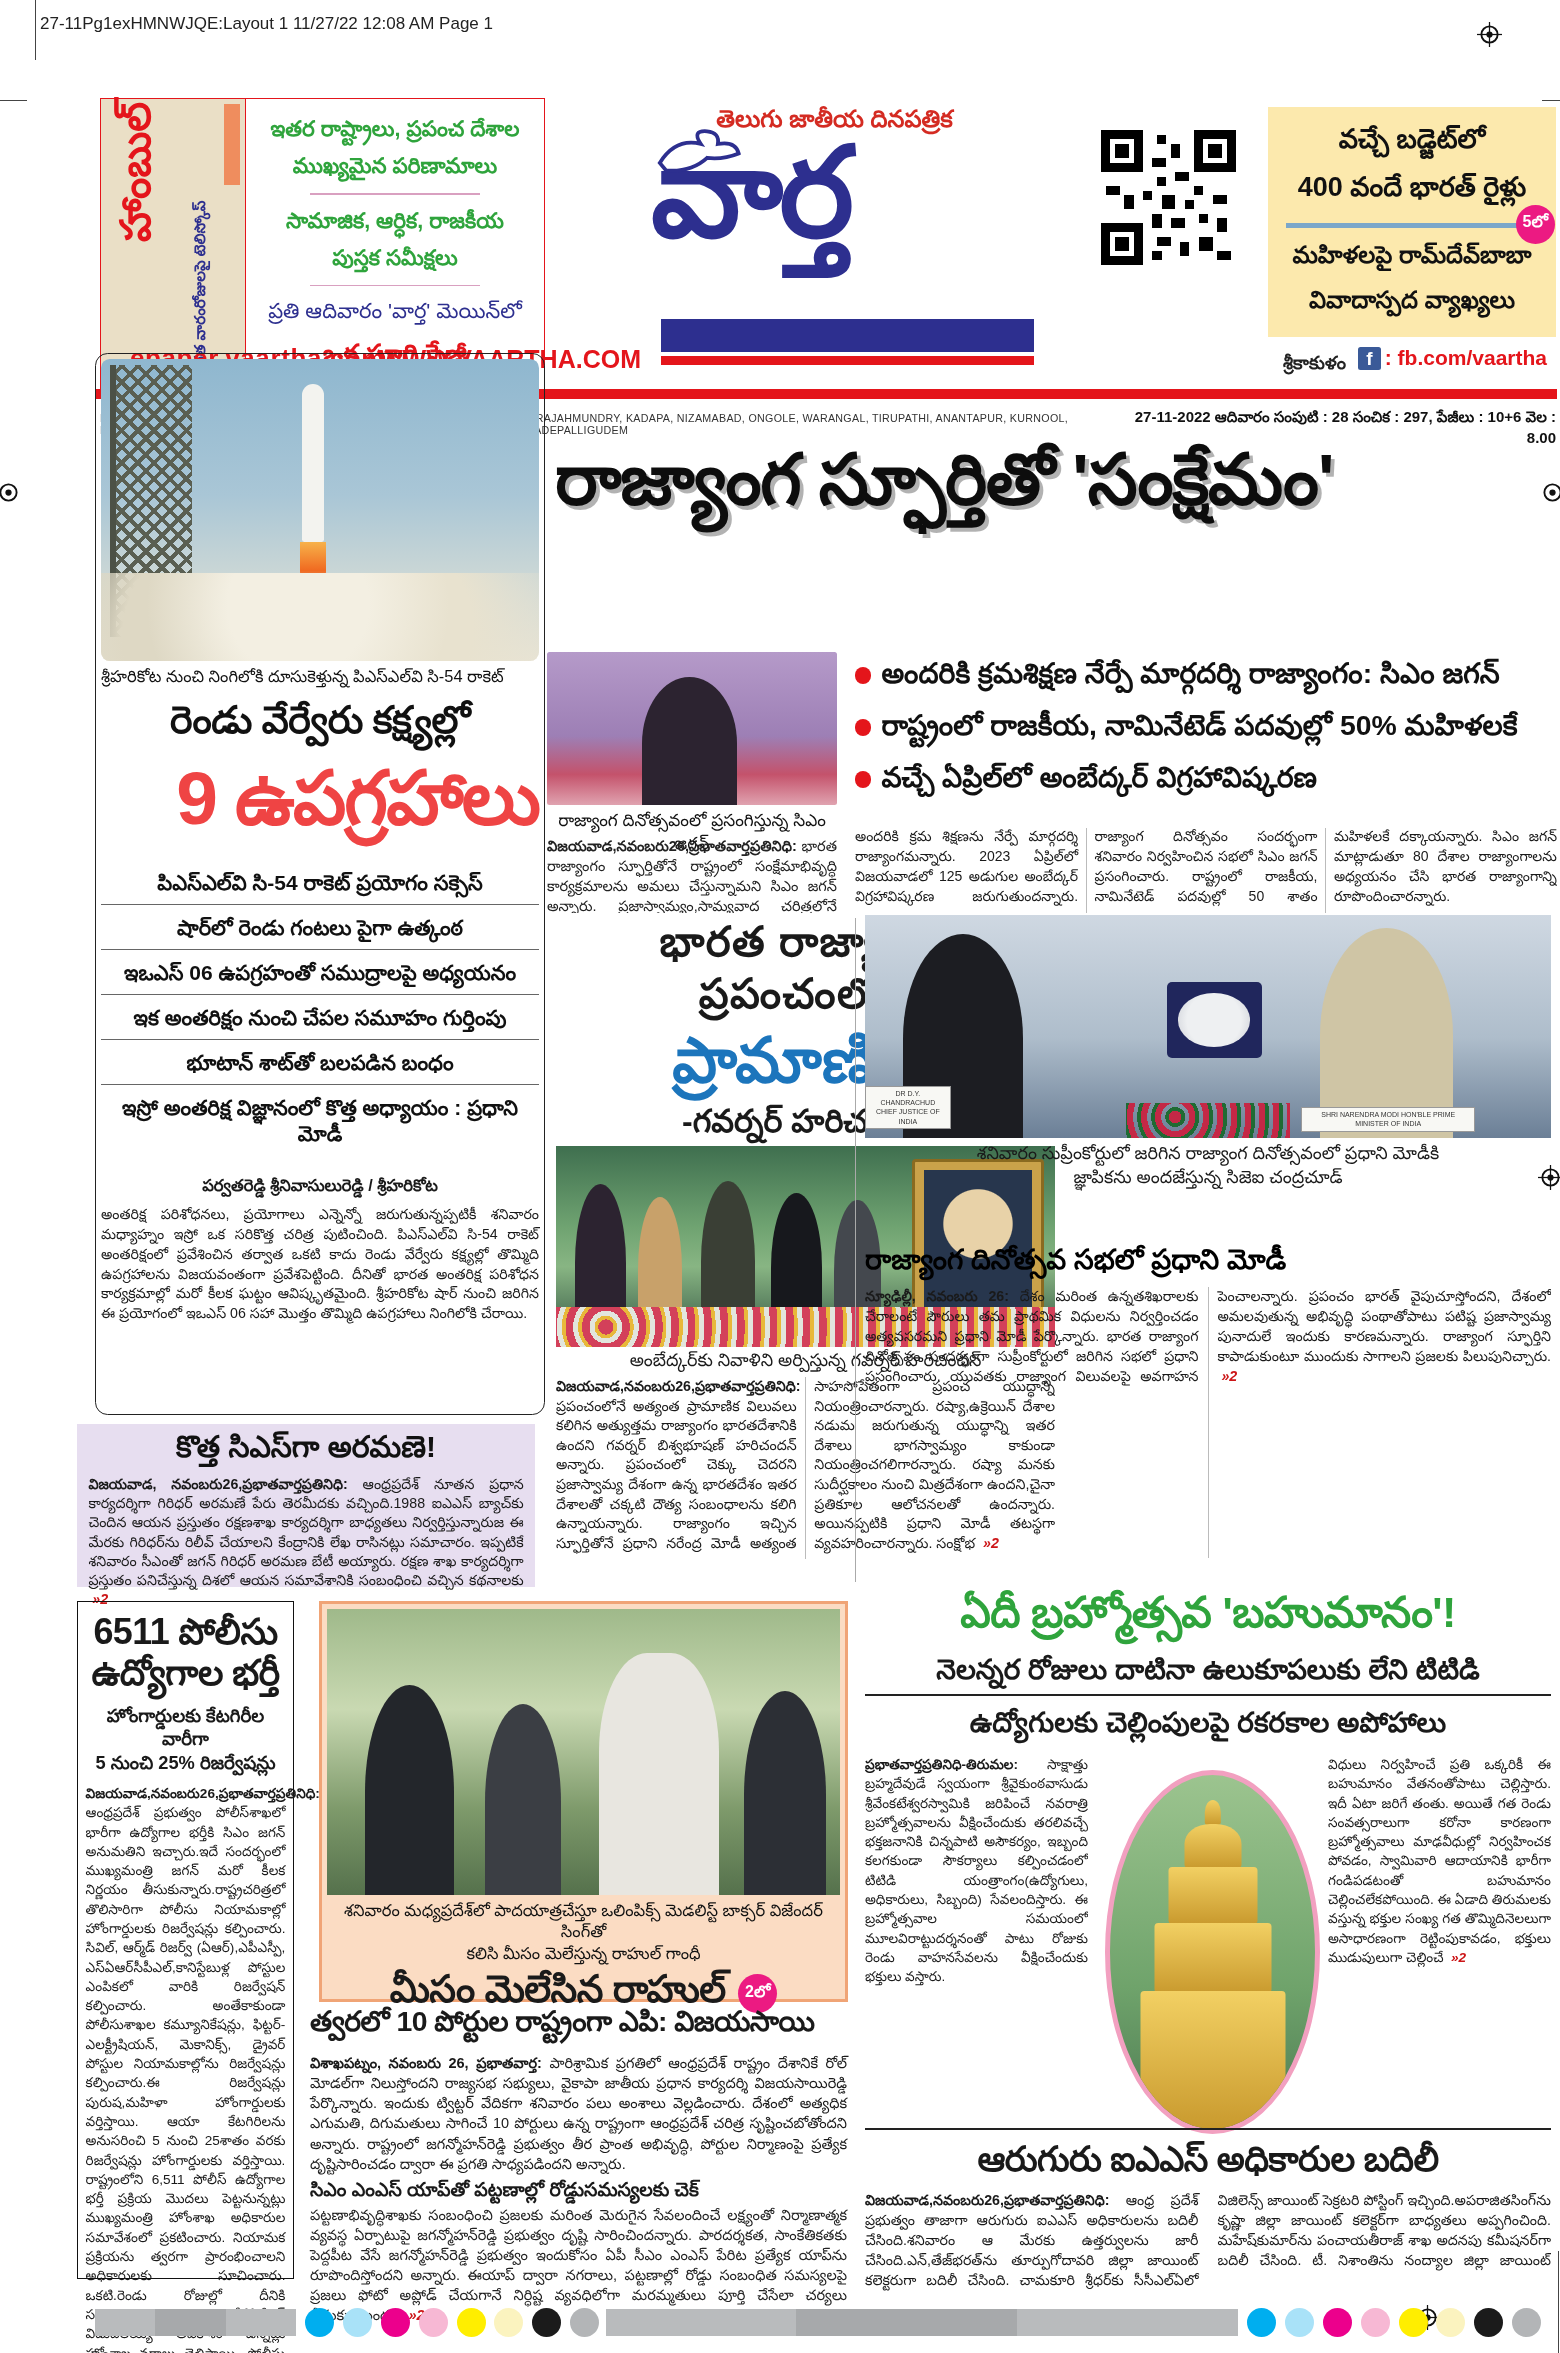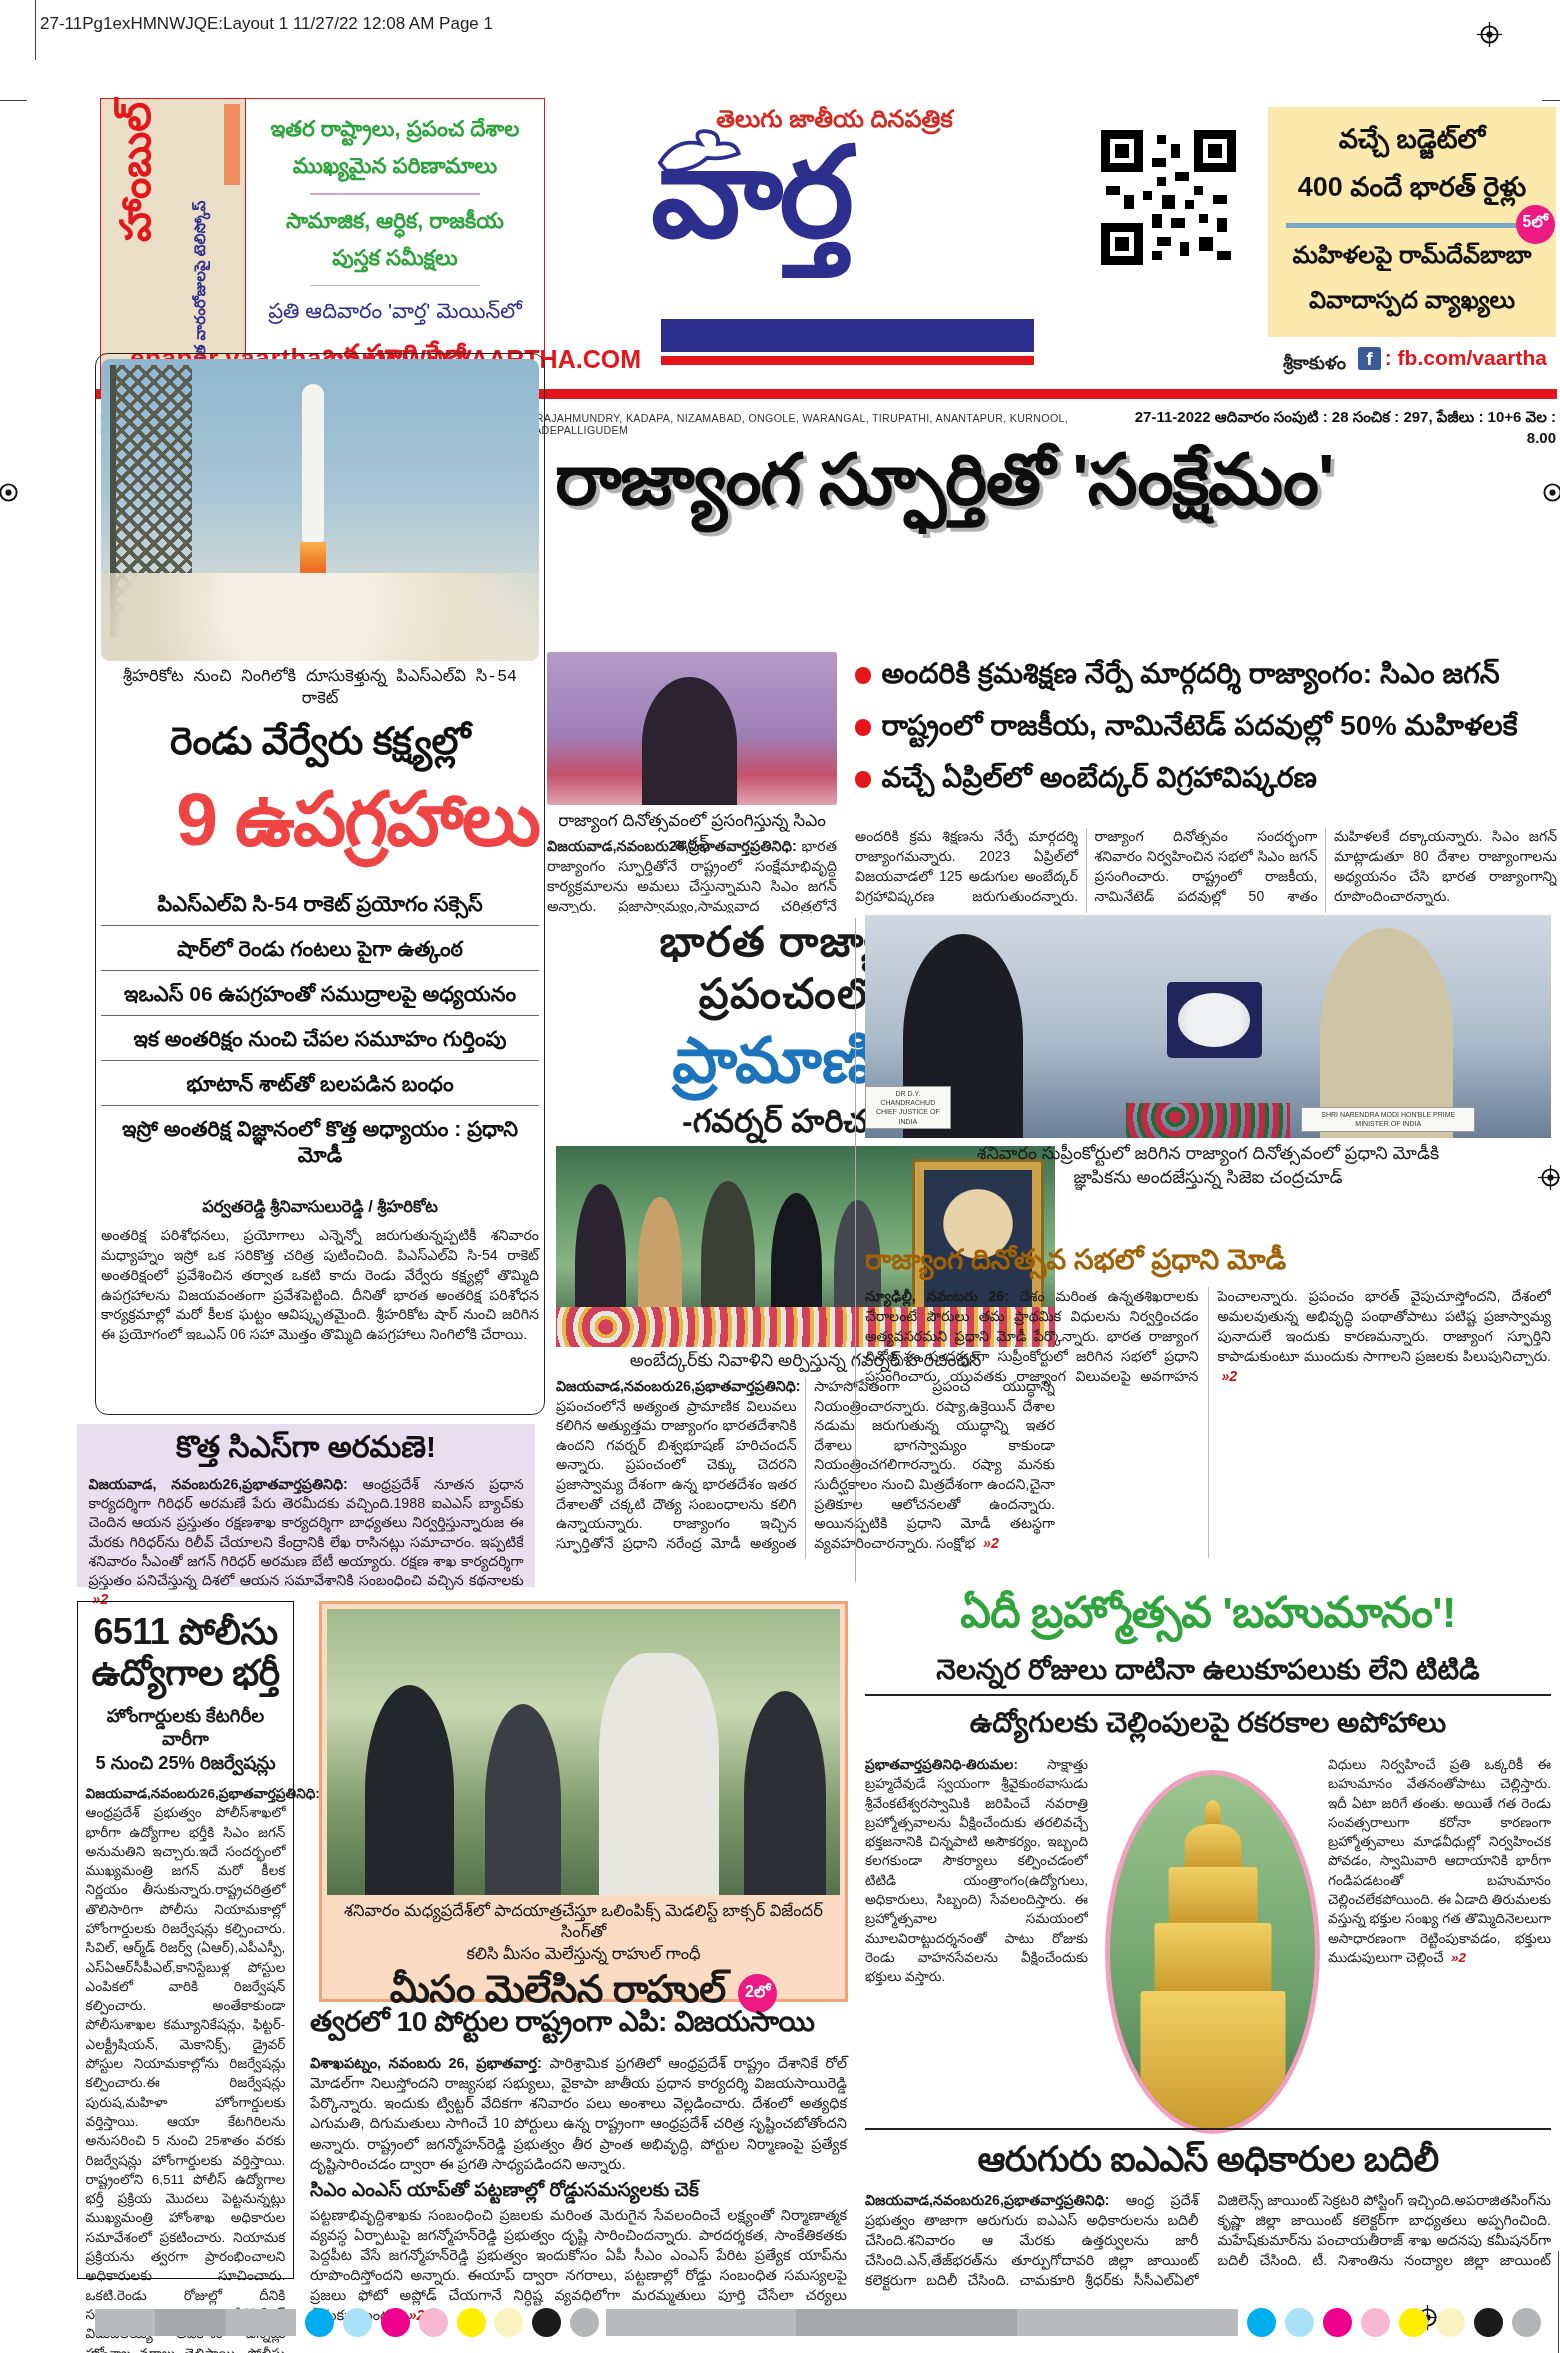--- a/index.html
+++ b/index.html
@@ -68,21 +68,21 @@
   #tower{position:absolute;left:8.9px;top:6.3px;width:76px;height:272px;
          background:repeating-linear-gradient(45deg,#5a5f52 0 3.8px,transparent 3.8px 11.4px),
                     repeating-linear-gradient(-45deg,#5a5f52 0 3.8px,transparent 3.8px 11.4px);border-left:6.3px solid #4c5146;}
   #rocket{position:absolute;left:201px;top:25px;width:21.5px;height:158px;background:#f3f3ef;border-radius:11.4px 11.4px 2.5px 2.5px;}
   #rocket:after{content:"";position:absolute;left:-2.5px;top:158px;width:26.6px;height:57px;
                 background:linear-gradient(180deg,#f7b24a,#f06a21,transparent);border-radius:0 0 50% 50%;}
   #smoke{position:absolute;left:0;bottom:-19px;width:100%;height:107px;
          background:radial-gradient(circle at 45% 30%,#f3efe2 0 28%,transparent 60%),
                     radial-gradient(circle at 65% 50%,#e8e2cf 0 30%,transparent 65%),
                     radial-gradient(circle at 30% 60%,#ded8c4 0 35%,transparent 70%);}
-  #sat-cap{font-size:16.4px;color:#111;text-align:center;margin-top:6.3px;font-family:Liberation Mono, monospace;}
+  #sat-cap{font-size:16.4px;color:#111;margin-top:6.3px;}
   #sat-kicker{font-size:38px;font-weight:bold;color:#111;text-align:center;margin-top:8.9px;letter-spacing:-0.6px;}
   #sat-headline{font-size:75px;font-weight:bold;color:#ef4444;text-align:right;margin-top:3.8px;letter-spacing:-1.9px;}
   .sat-sub{font-size:21px;font-weight:bold;color:#111;text-align:center;padding:10px 2.5px 8.9px 2.5px;
            border-bottom:1.3px solid #666;line-height:1.2;}
   .sat-sub:last-of-type{border-bottom:none;}
   #sat-byline{font-size:16.4px;font-weight:bold;text-align:center;margin-top:21px;}
   #sat-body{font-size:14.2px;line-height:1.4;margin-top:6.3px;}
   
   #gov-h1{left:556px;top:918px;width:499px;font-size:42px;font-weight:bold;text-align:center;letter-spacing:1.3px;}
   #gov-h2{left:556px;top:970px;width:499px;font-size:42px;font-weight:bold;text-align:center;letter-spacing:1.3px;}
@@ -126,21 +126,21 @@
               background:linear-gradient(180deg,#cfd8e2 0%,#aebdcb 55%,#6b7f96 100%);}
   .mplate{position:absolute;background:#f8f8f4;border:0.6px solid #999;font-size:7px;color:#333;
           text-align:center;padding:2.5px 3.8px;line-height:1.3;}
   #modi-roses{position:absolute;left:38%;bottom:0;width:24%;height:35px;
               background:repeating-radial-gradient(circle at 30% 40%,#c42846 0 6.3px,#1f6b33 6.3px 10px,transparent 10px 14px);}
   #modi-plaque{position:absolute;left:44%;top:30%;width:95px;height:76px;background:#20265c;border-radius:5px;}
   #modi-plaque:after{content:"";position:absolute;inset:11.4px;border-radius:50%;
                      background:radial-gradient(circle,#eef0f2 0 60%,#c9ccd4 100%);}
   #modi-cap{left:865px;top:1142px;width:686px;font-size:17.7px;text-align:center;line-height:1.35;}
   #modi-h{left:865px;top:1190px;width:686px;font-size:40px;font-weight:bold;letter-spacing:-0.6px;}
-  #modi-sub{left:865px;top:1244px;width:686px;font-size:28px;font-weight:bold;color:#a16207;}
+  #modi-sub{left:865px;top:1244px;width:686px;font-size:28px;font-weight:bold;color:#000000;}
   #modi-body{left:865px;top:1287px;width:686px;height:271px;column-count:2;column-gap:19px;
              column-rule:0.6px solid #bbb;font-size:14.2px;line-height:1.4;overflow:hidden;}
   
   #ttd-h{left:865px;top:1588px;width:686px;font-size:43px;font-weight:bold;color:#2fa43c;text-align:center;letter-spacing:-0.6px;}
   #ttd-s1{left:865px;top:1654px;width:686px;font-size:28px;font-weight:bold;text-align:center;}
   #ttd-rule{left:865px;top:1694px;width:686px;height:1.9px;background:#222;}
   #ttd-s2{left:865px;top:1707px;width:686px;font-size:28px;font-weight:bold;text-align:center;}
   #ttd-c1{left:865px;top:1755px;width:223px;height:382px;font-size:13.6px;line-height:1.42;overflow:hidden;}
   #ttd-c3{left:1328px;top:1755px;width:223px;height:382px;font-size:13.6px;line-height:1.42;overflow:hidden;}
   #temple{left:1105px;top:1770px;width:205px;height:354px;border-radius:50%;border:5px solid #f2a0c0;

